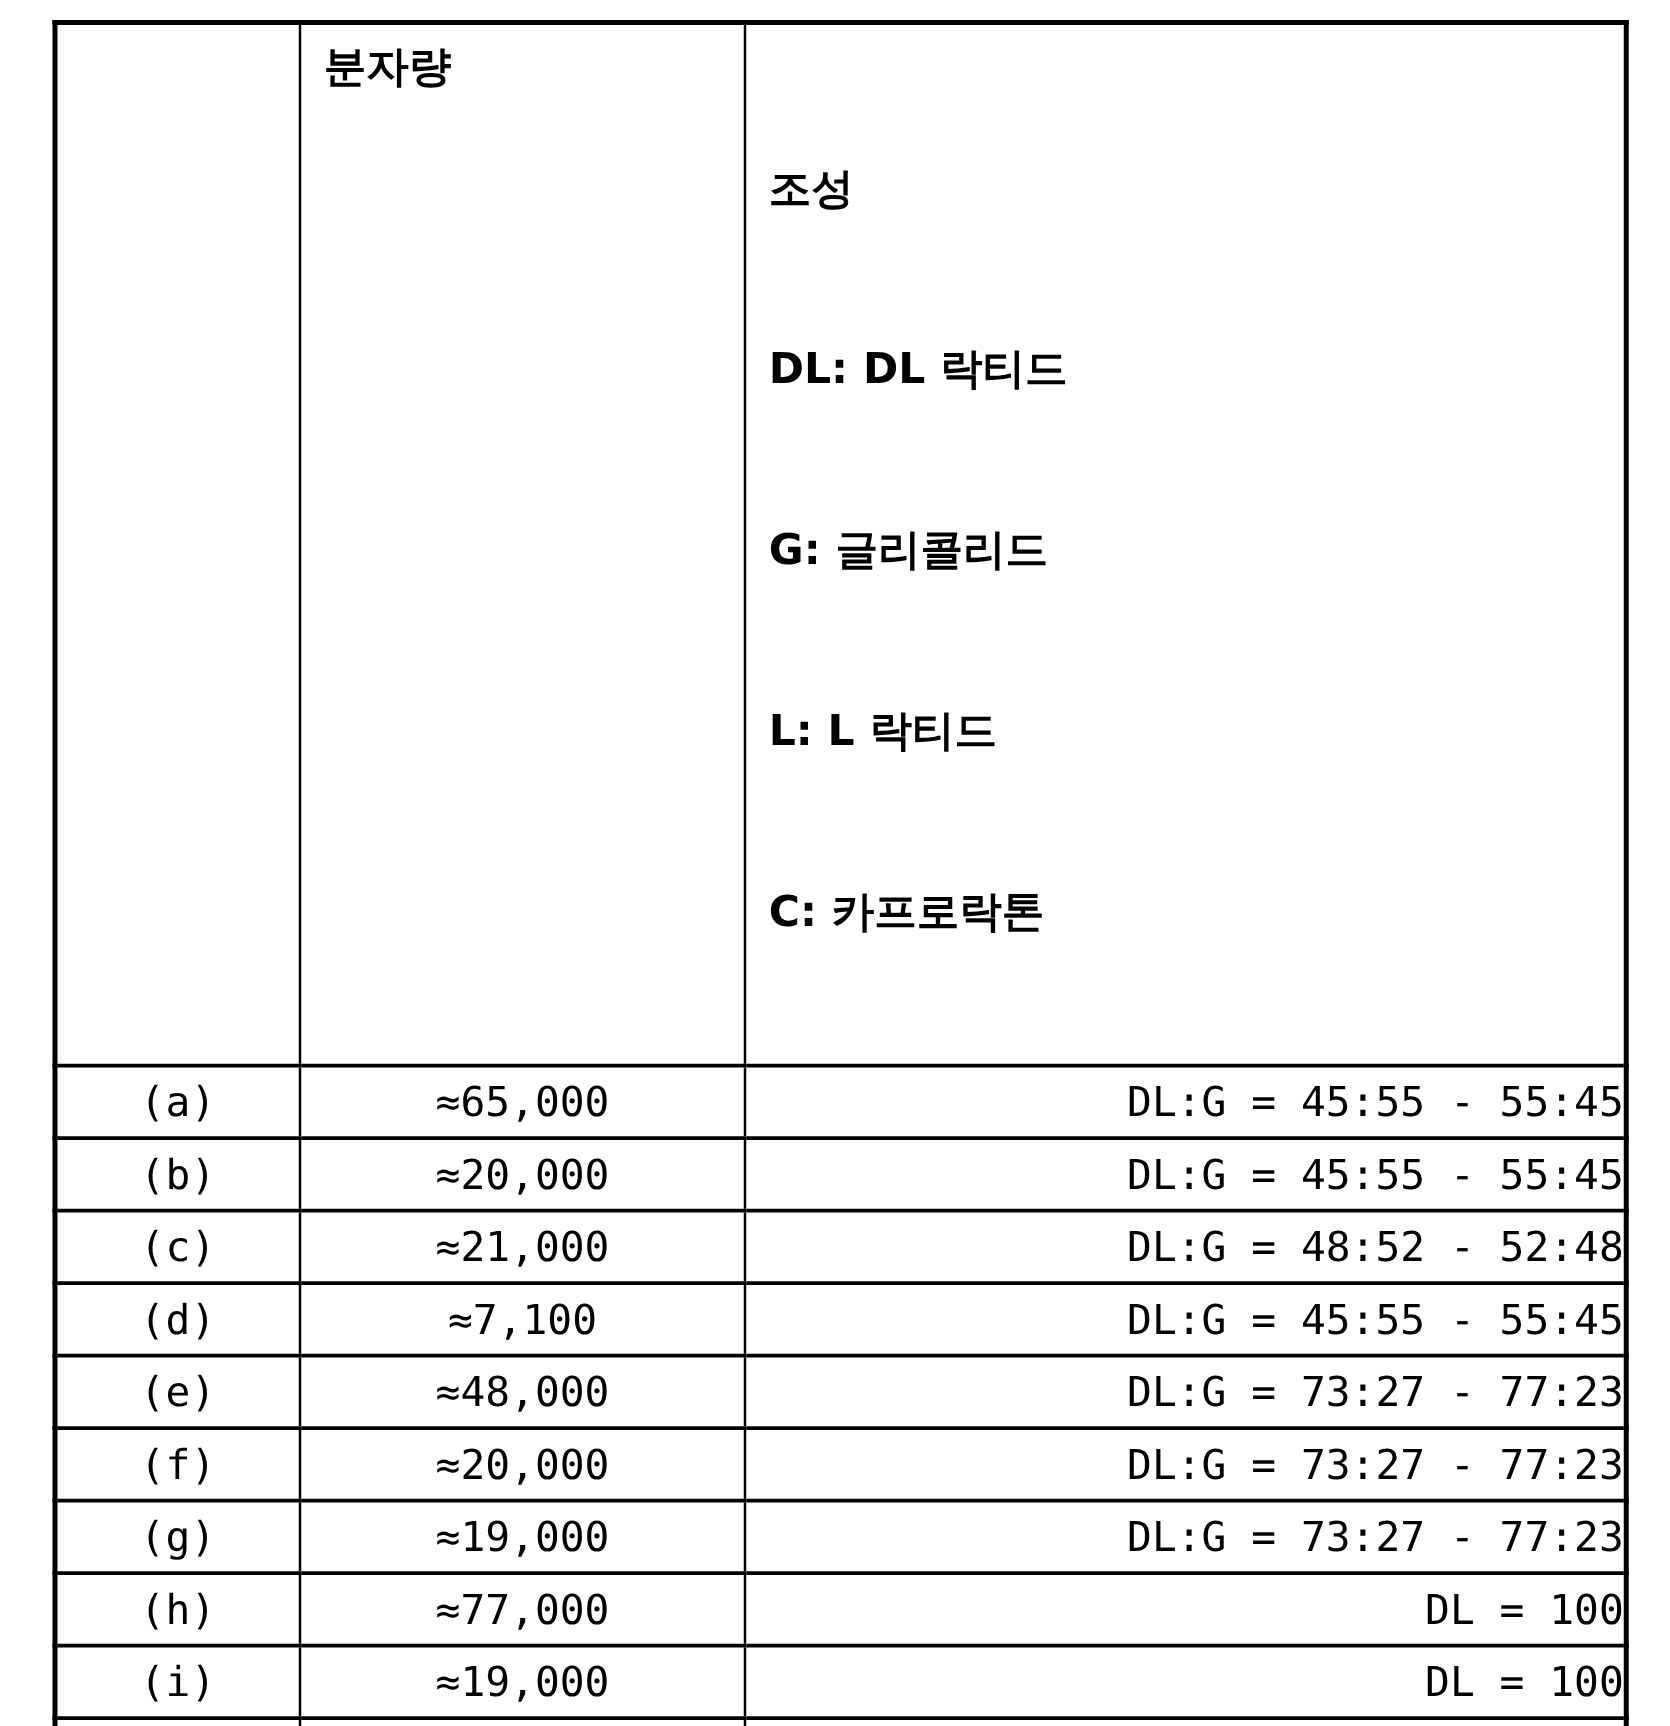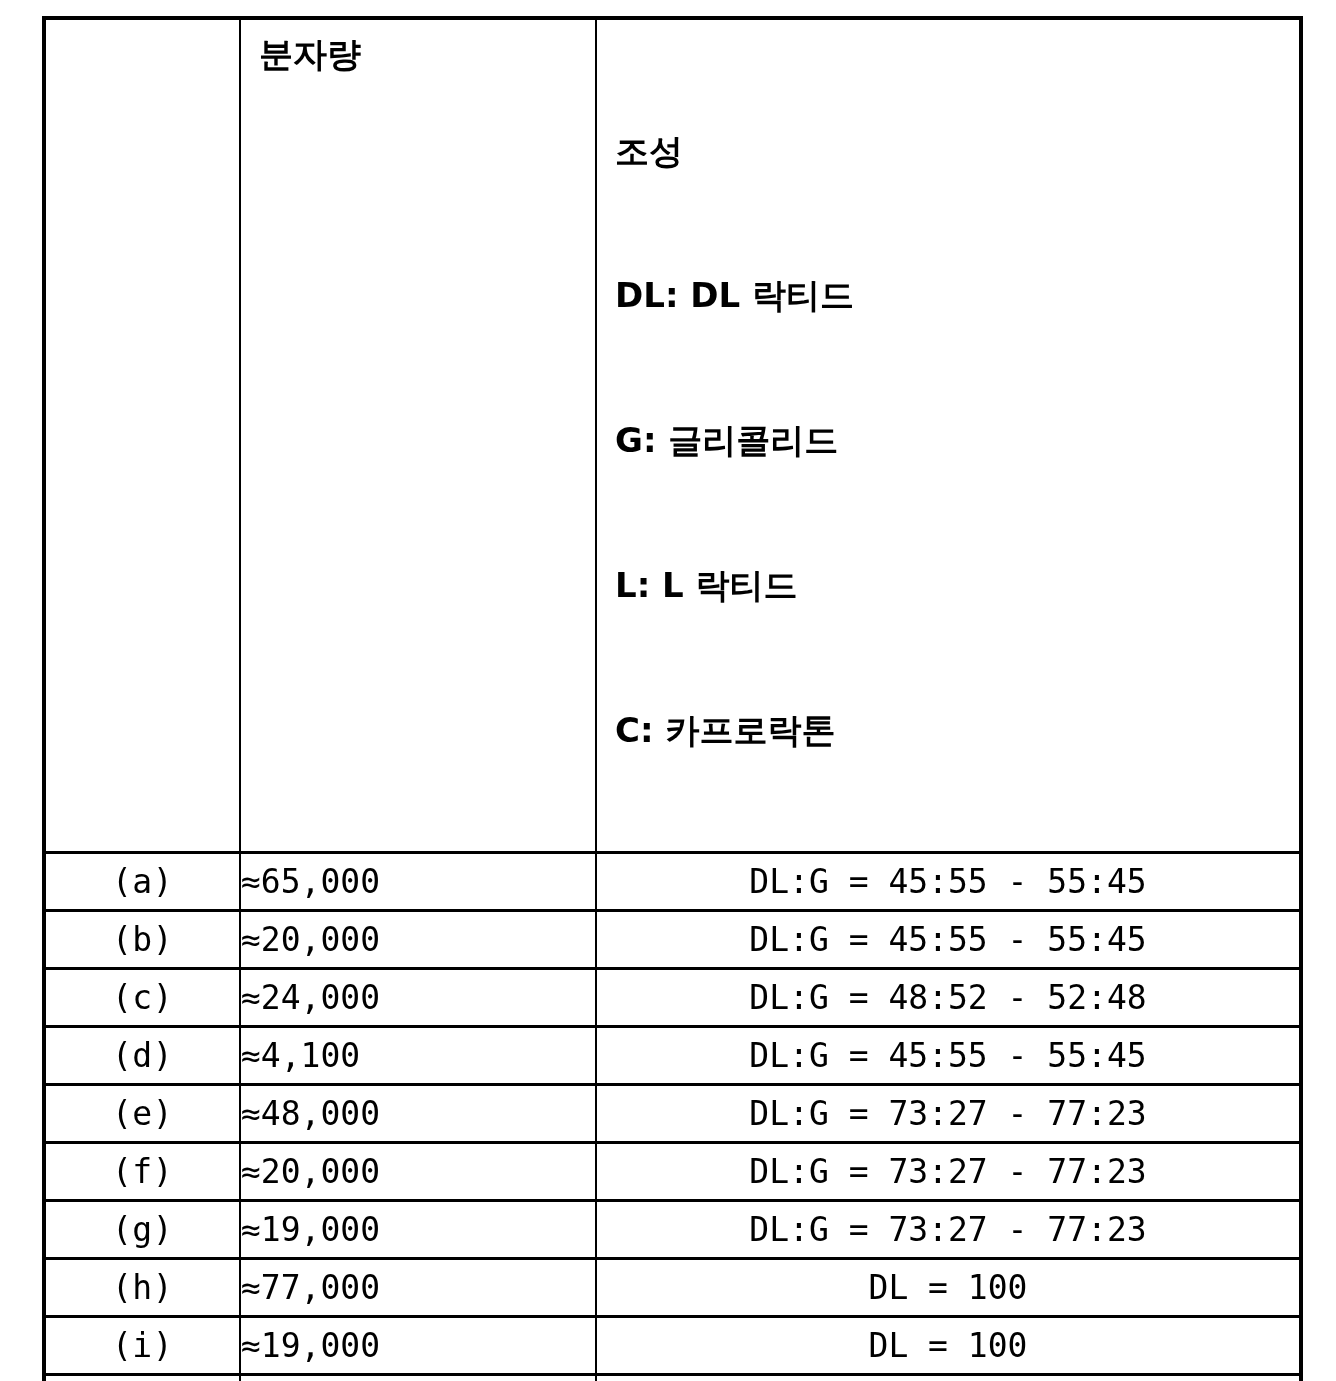--- a/index.html
+++ b/index.html
@@ -84,29 +84,29 @@
   .cell-label {
     font-size: 33px;
     text-align: center;
     letter-spacing: 0.5px;
     padding-left: 4px;
     white-space: pre;
   }
 
   .cell-mw {
     font-size: 33px;
-    text-align: left;
+    text-align: center;
     padding-left: 16px;
     white-space: pre;
     letter-spacing: 0px;
   }
 
   .cell-comp {
     font-size: 33px;
-    text-align: center;
+    text-align: right;
     padding-left: 18px;
     white-space: pre;
     letter-spacing: 0px;
   }
 </style>
 </head>
 <body>
 
 <div class="sheet">
 
@@ -141,26 +141,26 @@
           <td class="cell-mw">≈65,000</td>
           <td class="cell-comp">DL:G = 45:55 - 55:45</td>
         </tr>
         <tr class="data-row">
           <td class="cell-label">(b)</td>
           <td class="cell-mw">≈20,000</td>
           <td class="cell-comp">DL:G = 45:55 - 55:45</td>
         </tr>
         <tr class="data-row">
           <td class="cell-label">(c)</td>
-          <td class="cell-mw">≈24,000</td>
+          <td class="cell-mw">≈21,000</td>
           <td class="cell-comp">DL:G = 48:52 - 52:48</td>
         </tr>
         <tr class="data-row">
           <td class="cell-label">(d)</td>
-          <td class="cell-mw">≈4,100</td>
+          <td class="cell-mw">≈7,100</td>
           <td class="cell-comp">DL:G = 45:55 - 55:45</td>
         </tr>
         <tr class="data-row">
           <td class="cell-label">(e)</td>
           <td class="cell-mw">≈48,000</td>
           <td class="cell-comp">DL:G = 73:27 - 77:23</td>
         </tr>
         <tr class="data-row">
           <td class="cell-label">(f)</td>
           <td class="cell-mw">≈20,000</td>

